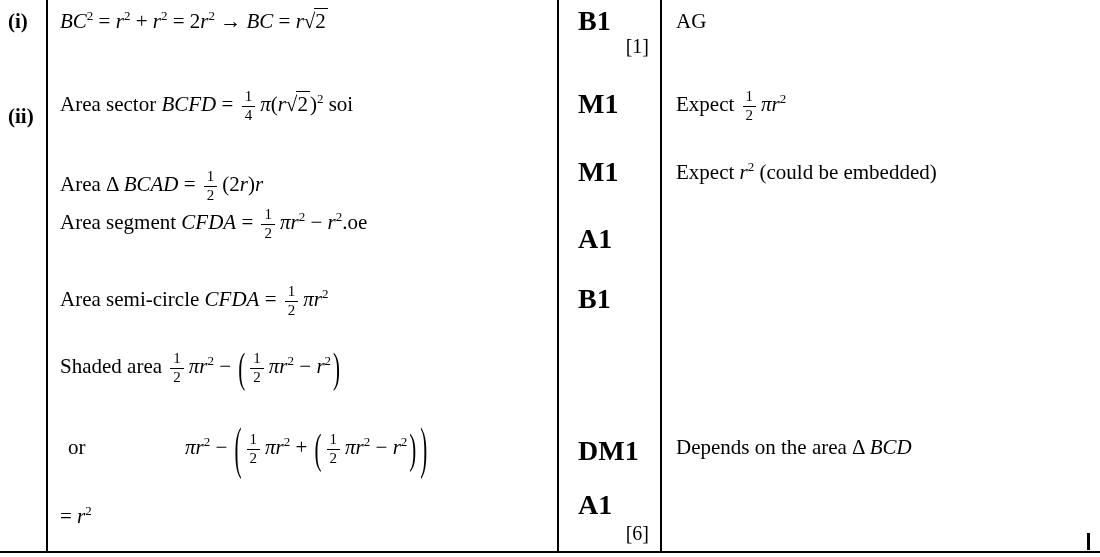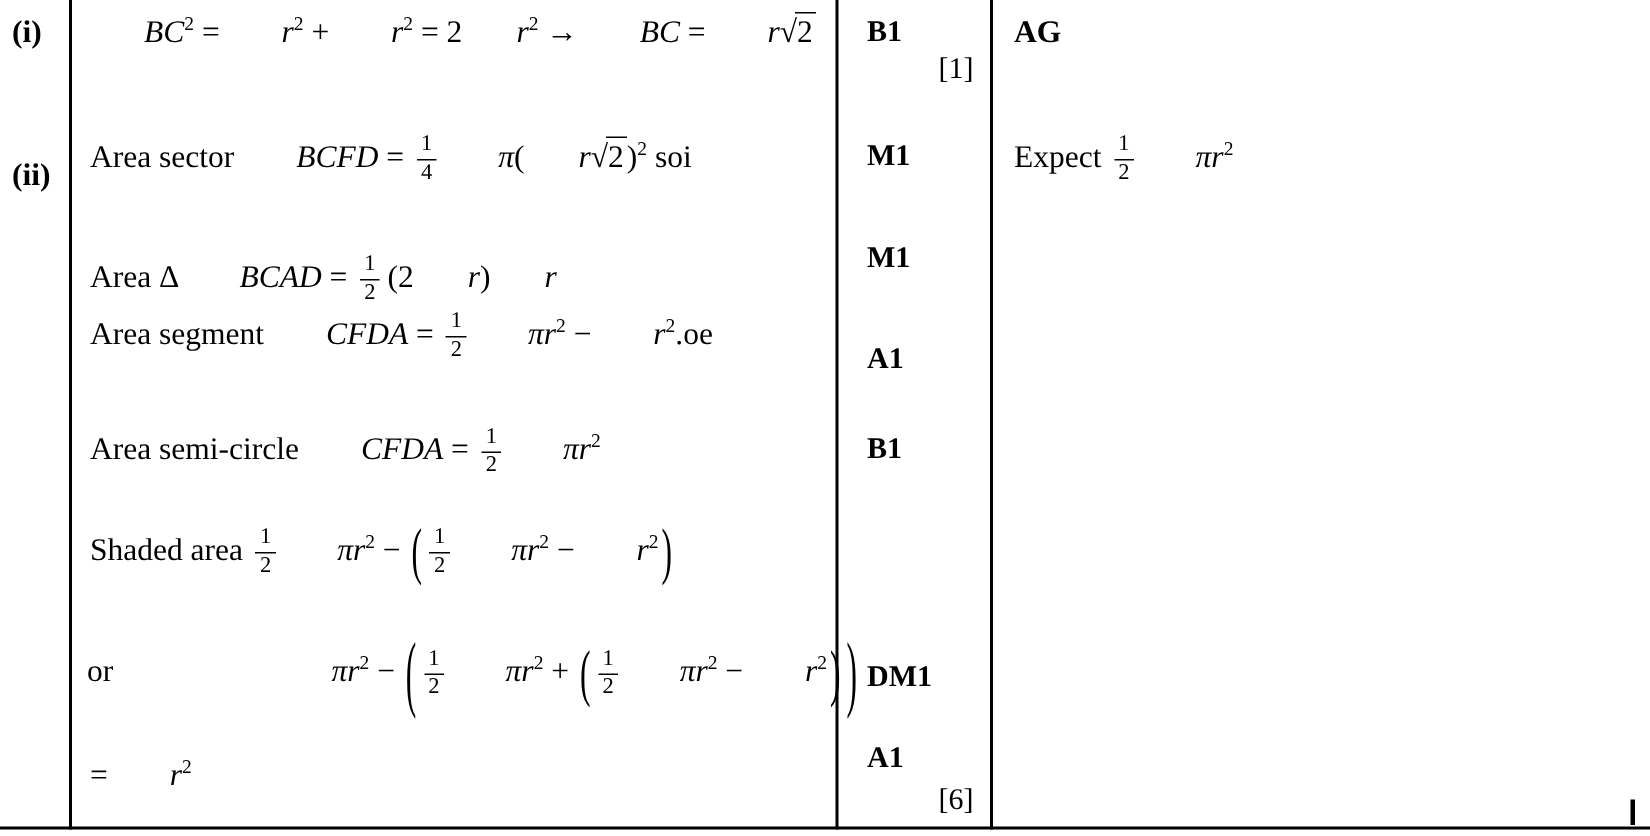--- a/index.html
+++ b/index.html
@@ -14,34 +14,34 @@
   .hrule { position: absolute; left: 0; right: 0; top: 551px; height: 2px; background: #000; }
   .caret { position: absolute; left: 1087px; top: 533px; width: 3px; height: 17px; background: #000; }
 
   .part-label { position: absolute; left: 8px; font-weight: bold; font-size: 21px; line-height: 24px; }
 
   .line {
     position: absolute; left: 60px; height: 48px; line-height: 48px;
     font-size: 21px; white-space: pre;
   }
   .mark {
-    position: absolute; left: 578px; font-size: 20px; font-weight: bold; line-height: 28px;
+    position: absolute; left: 578px; font-size: 28px; font-weight: bold; line-height: 28px;
   }
   .mark-total {
     position: absolute; left: 557px; width: 92px; text-align: right;
     font-size: 20px; font-weight: normal; line-height: 28px;
   }
   .comment {
     position: absolute; left: 676px; height: 48px; line-height: 48px;
     font-size: 21px; white-space: pre;
   }
 
   .tok-r { font-style: normal; }
-  .tok-i { font-style: italic; margin-left: 36px; }
-  .tok-b { font-weight: bold; }
+  .tok-i { font-style: italic; }
+  .tok-b { font-weight: normal; }
   sup.tok-s { font-size: 13px; line-height: 0; }
 
   .frac {
     display: inline-flex; flex-direction: column; align-items: center;
     vertical-align: middle; margin: 0 5px 0 3px; line-height: 1.05;
   }
   .frac .num { font-size: 15px; padding: 0 3px 1px 3px; border-bottom: 1.5px solid #000; }
   .frac .den { font-size: 15px; padding: 1px 3px 0 3px; }
 
   .sqrt { white-space: pre; }
@@ -65,30 +65,32 @@
 
   <div class="part-label" style="top:9px">(i)</div>
   <div class="part-label" style="top:104px">(ii)</div>
 
   <div class="line" style="top:-3px"><span class="tok-i">BC</span><sup class="tok-s">2</sup><span class="tok-r"> = </span><span class="tok-i">r</span><sup class="tok-s">2</sup><span class="tok-r"> + </span><span class="tok-i">r</span><sup class="tok-s">2</sup><span class="tok-r"> = 2</span><span class="tok-i">r</span><sup class="tok-s">2</sup><span class="tok-r"> → </span><span class="tok-i">BC</span><span class="tok-r"> = </span><span class="tok-i">r</span><span class="sqrt"><span class="sqrt-sign">√</span><span class="sqrt-rad">2</span></span></div>
   <div class="line" style="top:80px"><span class="tok-r">Area sector </span><span class="tok-i">BCFD</span><span class="tok-r"> = </span><span class="frac"><span class="num">1</span><span class="den">4</span></span><span class="tok-i">π</span><span class="tok-r">(</span><span class="tok-i">r</span><span class="sqrt"><span class="sqrt-sign">√</span><span class="sqrt-rad">2</span></span><span class="tok-r">)</span><sup class="tok-s">2</sup><span class="tok-r"> soi</span></div>
   <div class="line" style="top:160px"><span class="tok-r">Area Δ </span><span class="tok-i">BCAD</span><span class="tok-r"> = </span><span class="frac"><span class="num">1</span><span class="den">2</span></span><span class="tok-r">(2</span><span class="tok-i">r</span><span class="tok-r">)</span><span class="tok-i">r</span></div>
   <div class="line" style="top:198px"><span class="tok-r">Area segment </span><span class="tok-i">CFDA</span><span class="tok-r"> = </span><span class="frac"><span class="num">1</span><span class="den">2</span></span><span class="tok-i">πr</span><sup class="tok-s">2</sup><span class="tok-r"> − </span><span class="tok-i">r</span><sup class="tok-s">2</sup><span class="tok-r">.oe</span></div>
   <div class="line" style="top:275px"><span class="tok-r">Area semi-circle </span><span class="tok-i">CFDA</span><span class="tok-r"> = </span><span class="frac"><span class="num">1</span><span class="den">2</span></span><span class="tok-i">πr</span><sup class="tok-s">2</sup></div>
   <div class="line" style="top:342px"><span class="tok-r">Shaded area </span><span class="frac"><span class="num">1</span><span class="den">2</span></span><span class="tok-i">πr</span><sup class="tok-s">2</sup><span class="tok-r"> − </span><span class="bp bp1">(</span><span class="frac"><span class="num">1</span><span class="den">2</span></span><span class="tok-i">πr</span><sup class="tok-s">2</sup><span class="tok-r"> − </span><span class="tok-i">r</span><sup class="tok-s">2</sup><span class="bp bp1">)</span></div>
-  <div class="line" style="top:423px;left:58px"><span class="tok-r">or</span></div>
+  <div class="line" style="top:423px;left:68px"><span class="tok-r">or</span></div>
   <div class="line" style="top:423px;left:185px"><span class="tok-i">πr</span><sup class="tok-s">2</sup><span class="tok-r"> − </span><span class="bp bp2">(</span><span class="frac"><span class="num">1</span><span class="den">2</span></span><span class="tok-i">πr</span><sup class="tok-s">2</sup><span class="tok-r"> + </span><span class="bp bp1">(</span><span class="frac"><span class="num">1</span><span class="den">2</span></span><span class="tok-i">πr</span><sup class="tok-s">2</sup><span class="tok-r"> − </span><span class="tok-i">r</span><sup class="tok-s">2</sup><span class="bp bp1">)</span><span class="bp bp2">)</span></div>
   <div class="line" style="top:492px"><span class="tok-r">= </span><span class="tok-i">r</span><sup class="tok-s">2</sup></div>
 
   <div class="mark" style="top:7px">B1</div>
   <div class="mark-total" style="top:32px">[1]</div>
   <div class="mark" style="top:90px">M1</div>
   <div class="mark" style="top:158px">M1</div>
   <div class="mark" style="top:225px">A1</div>
   <div class="mark" style="top:285px">B1</div>
   <div class="mark" style="top:437px">DM1</div>
   <div class="mark" style="top:491px">A1</div>
   <div class="mark-total" style="top:519px">[6]</div>
 
   <div class="comment" style="top:0;height:42px;line-height:42px;font-weight:bold"><span class="tok-b">AG</span></div>
   <div class="comment" style="top:80px"><span class="tok-r">Expect </span><span class="frac"><span class="num">1</span><span class="den">2</span></span><span class="tok-i">πr</span><sup class="tok-s">2</sup></div>
+  <div class="comment" style="top:148px"><span class="tok-r">Expect </span><span class="tok-i">r</span><sup class="tok-s">2</sup><span class="tok-r"> (could be embedded)</span></div>
+  <div class="comment" style="top:423px"><span class="tok-r">Depends on the area Δ </span><span class="tok-i">BCD</span></div>
 
 </div>
 
 </body></html>

